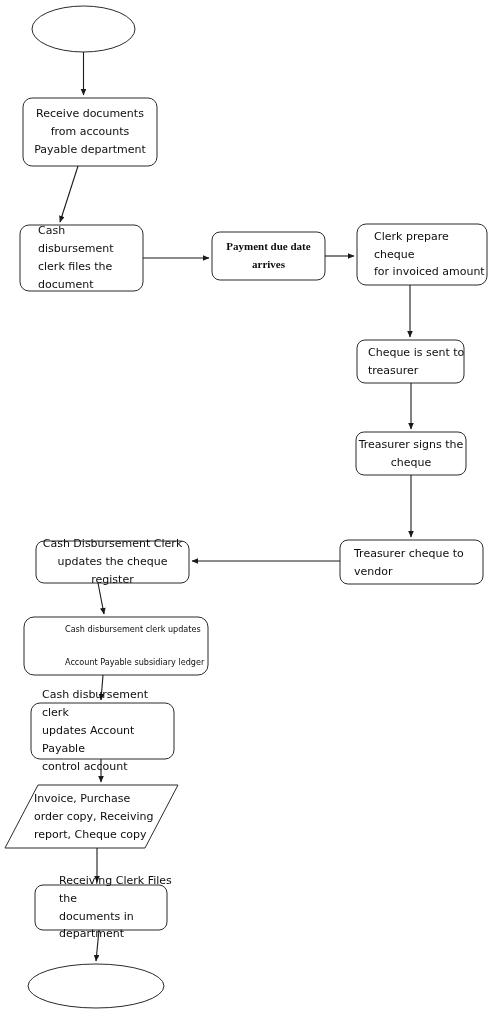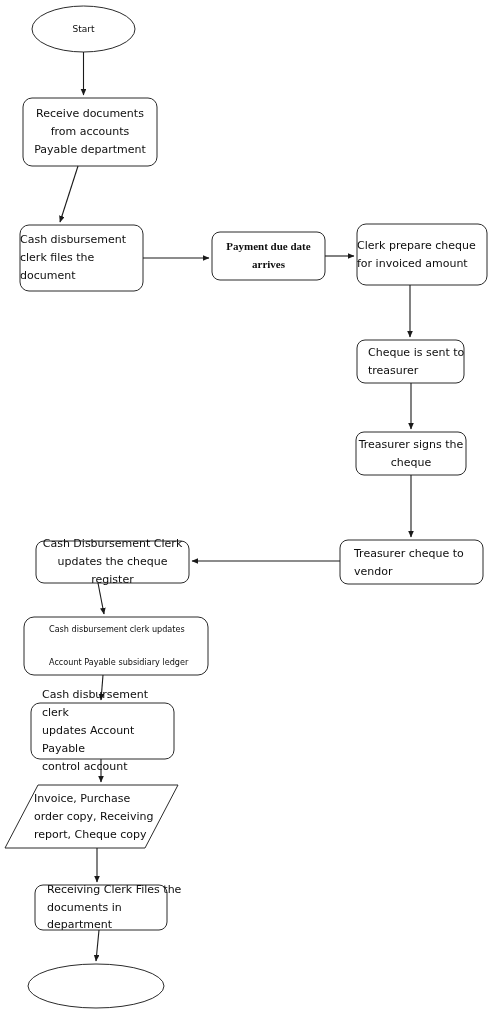--- a/index.html
+++ b/index.html
@@ -116,57 +116,56 @@
 
     <line class="connector" x1="103" y1="675" x2="101" y2="700" marker-end="url(#arrowhead)"></line>
 
     <line class="connector" x1="101" y1="759" x2="101" y2="782" marker-end="url(#arrowhead)"></line>
 
     <line class="connector" x1="97" y1="848" x2="97" y2="882" marker-end="url(#arrowhead)"></line>
 
     <line class="connector" x1="99" y1="930" x2="96" y2="961" marker-end="url(#arrowhead)"></line>
   </svg>
 
-  <div class="node-label align-center terminal-label" style="left:32px; top:6px; width:103px; height:46px;">Start</div>
 
   <div class="node-label align-center" style="left:23px; top:98px; width:134px; height:68px;">Receive documents
 from accounts
 Payable department</div>
 
-  <div class="node-label align-left" style="left:20px; top:225px; width:123px; height:66px; ">Cash disbursement
+  <div class="node-label align-left" style="left:20px; top:225px; width:123px; height:66px; padding-left:18px;">Cash disbursement
 clerk files the
 document</div>
 
   <div class="node-label align-center bold" style="left:212px; top:232px; width:113px; height:48px;font-family:Liberation Serif, serif;">Payment due  date
 arrives</div>
 
-  <div class="node-label align-left" style="left:357px; top:224px; width:130px; height:61px; padding-left:0;">Clerk prepare cheque
+  <div class="node-label align-left" style="left:357px; top:224px; width:130px; height:61px; padding-left:17px;">Clerk prepare cheque
 for invoiced  amount</div>
 
   <div class="node-label align-left" style="left:357px; top:340px; width:117px; height:43px; padding-left:11px;">Cheque is sent to
 treasurer</div>
 
   <div class="node-label align-center" style="left:356px; top:432px; width:110px; height:43px;">Treasurer signs the
 cheque</div>
 
   <div class="node-label align-left" style="left:340px; top:540px; width:143px; height:45px; padding-left:14px;">Treasurer cheque to
 vendor</div>
 
   <div class="node-label align-center" style="left:36px; top:541px; width:153px; height:42px;">Cash Disbursement  Clerk
 updates the cheque  register</div>
 
-  <div class="node-label align-left loose" style="left:24px; top:617px; width:184px; height:58px; padding-left:25px; font-size:8.1px;">Cash disbursement  clerk updates
+  <div class="node-label align-left loose" style="left:40px; top:617px; width:184px; height:58px; padding-left:25px; font-size:8.1px;">Cash disbursement  clerk updates
 
 Account Payable subsidiary  ledger</div>
 
   <div class="node-label align-left" style="left:31px; top:703px; width:143px; height:56px; padding-left:11px;">Cash disbursement  clerk
 updates Account  Payable
 control account</div>
 
   <div class="node-label align-left" style="left:28px; top:787px; width:140px; height:60px; padding-left:6px;">Invoice, Purchase
 order copy, Receiving
 report, Cheque copy</div>
 
-  <div class="node-label align-left" style="left:35px; top:885px; width:147px; height:45px; padding-left:12px;">Receiving Clerk Files the
+  <div class="node-label align-left" style="left:35px; top:885px; width:147px; height:45px; padding-left:24px;">Receiving Clerk Files the
 documents  in department</div>
 
 
 </div>
 
 </body></html>

